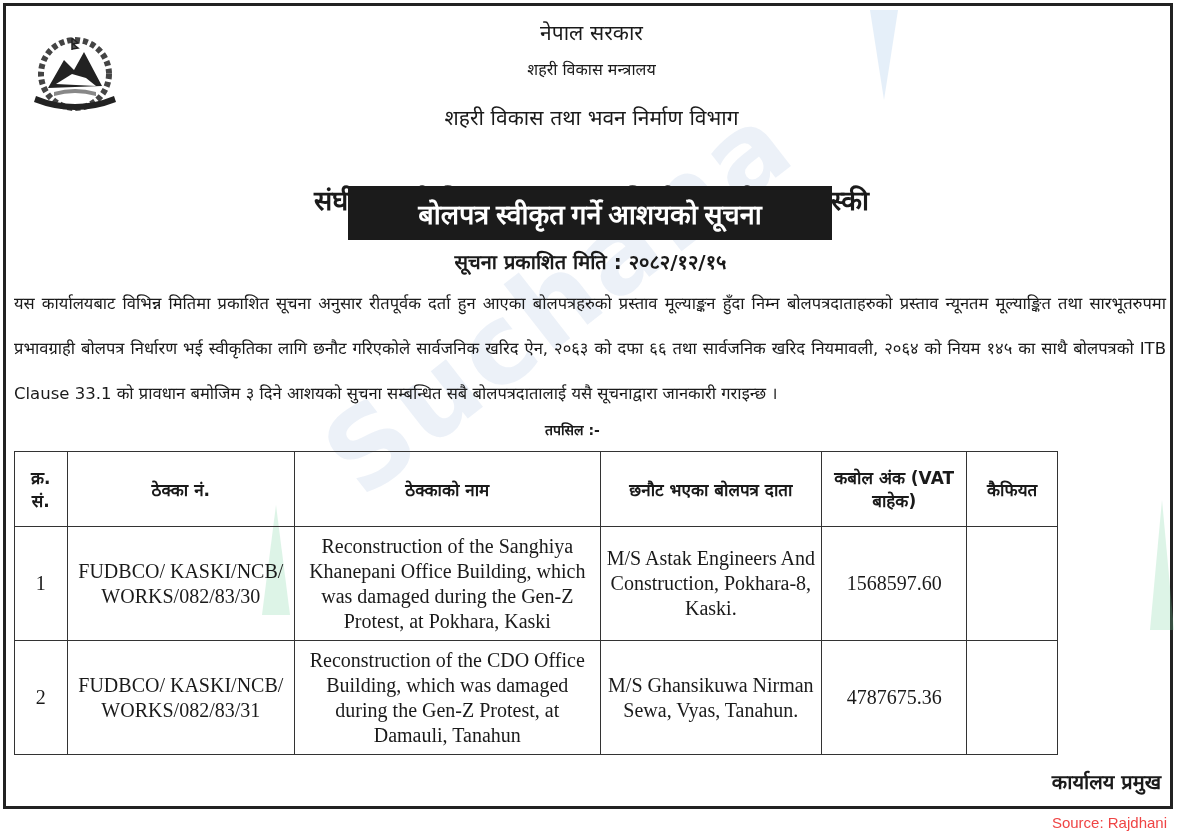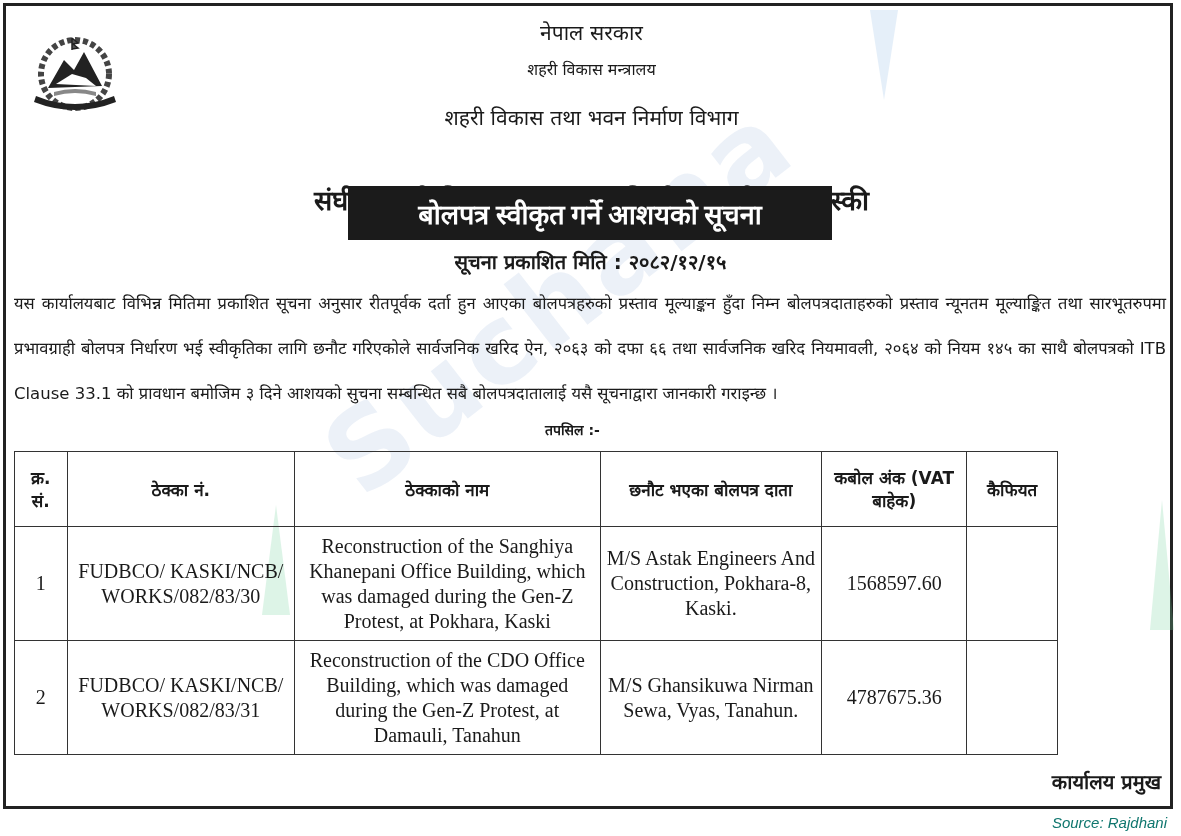--- a/index.html
+++ b/index.html
@@ -18,21 +18,21 @@
   .h4 { top: 140px; font-size: 27px; font-weight: bold; margin-top: 41px; }
   .title-box { position: absolute; left: 348px; top: 186px; width: 484px; height: 54px; background: #1b1b1b; color: #fff; font-family: Liberation Serif, serif; font-size: 27px; font-weight: bold; display: flex; align-items: center; justify-content: center; }
   .pubdate { position: absolute; left: 0; width: 1181px; top: 248px; text-align: center; font-family: "DejaVu Sans", sans-serif; font-size: 20px; font-weight: bold; }
   .body-text { position: absolute; left: 14px; top: 281px; width: 1152px; font-family: "DejaVu Sans", sans-serif; font-size: 16.5px; line-height: 45px; text-align: justify; text-align-last: left; }
   .tapasil { position: absolute; left: 545px; top: 420px; font-family: "DejaVu Sans", sans-serif; font-size: 14px; font-weight: bold; }
   table.awards { position: absolute; left: 14px; top: 451px; width: 1044px; border-collapse: collapse; font-family: "Liberation Serif", serif; font-size: 20px; }
   table.awards th, table.awards td { border: 1.5px solid #333; text-align: center; vertical-align: middle; padding: 0 6px; }
   table.awards th { font-family: "DejaVu Sans", sans-serif; font-size: 17px; font-weight: bold; height: 74px; }
   table.awards td { height: 113px; line-height: 25px; }
   .footer-sign { position: absolute; right: 20px; top: 768px; font-family: "DejaVu Sans", sans-serif; font-size: 20px; font-weight: bold; }
-  .source { position: absolute; right: 14px; top: 814px; font-family: "Liberation Sans", sans-serif; font-style: italic; font-size: 15px; color: #0f766e; }
+  .source { position: absolute; right: 14px; top: 814px; font-family: "Liberation Sans", sans-serif; font-size: 15px; color: #ef4444; }
 </style>
 </head>
 <body>
 
 <div class="frame"></div>
 
 <div class="wm-arrow wm1"></div>
 <div class="wm-arrow wm2"></div>
 <div class="wm-arrow wm3"></div>
 <div class="watermark">Suchana</div>

